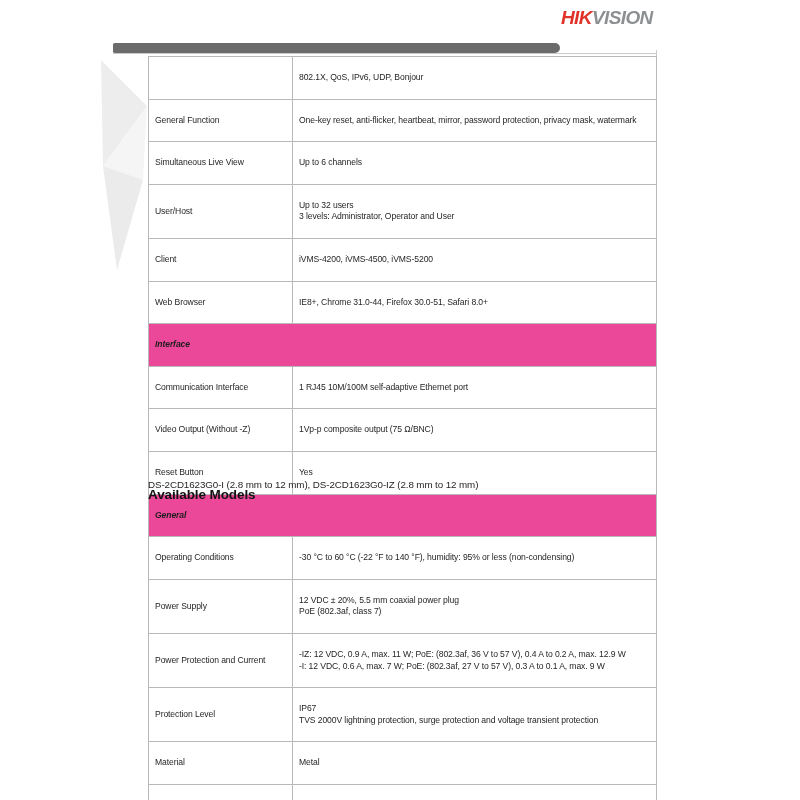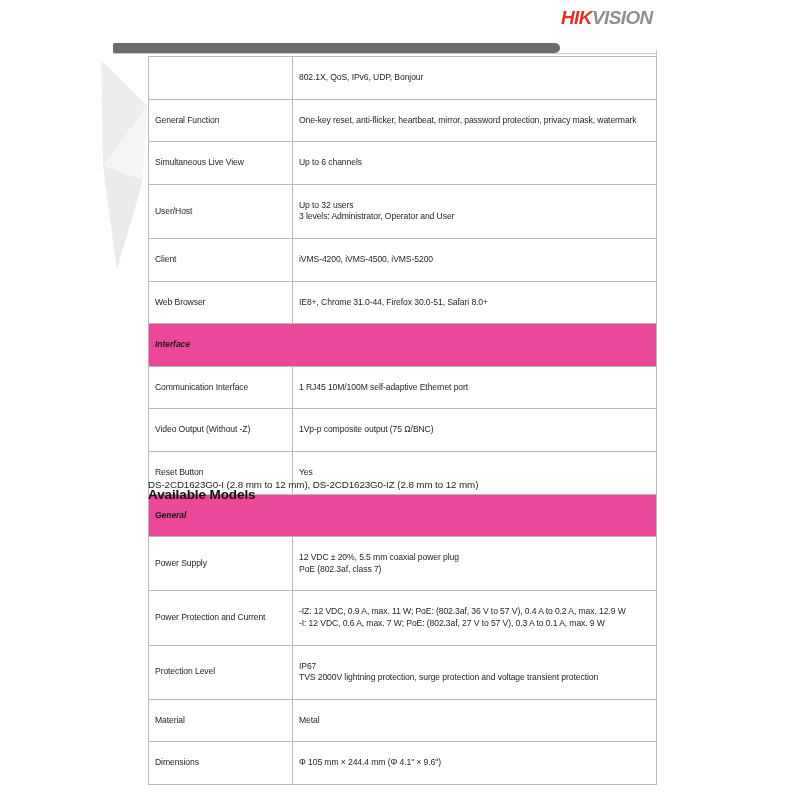--- a/index.html
+++ b/index.html
@@ -205,20 +205,26 @@
           <tr>
             <td class="label-cell">Reset Button</td>
             <td class="value-cell">
               <div>Yes</div>
             </td>
           </tr>
           <tr class="section-row">
             <td colspan="2">General</td>
           </tr>
           <tr>
+            <td class="label-cell">Operating Conditions</td>
+            <td class="value-cell">
+              <div>-30 °C to 60 °C (-22 °F to 140 °F), humidity: 95% or less (non-condensing)</div>
+            </td>
+          </tr>
+          <tr>
             <td class="label-cell">Power Supply</td>
             <td class="value-cell">
               <div>12 VDC ± 20%, 5.5 mm coaxial power plug</div>
               <div>PoE (802.3af, class 7)</div>
             </td>
           </tr>
           <tr>
             <td class="label-cell">Power Protection and Current</td>
             <td class="value-cell">
               <div>-IZ: 12 VDC, 0.9 A, max. 11 W; PoE: (802.3af, 36 V to 57 V), 0.4 A to 0.2 A, max. 12.9 W</div>

